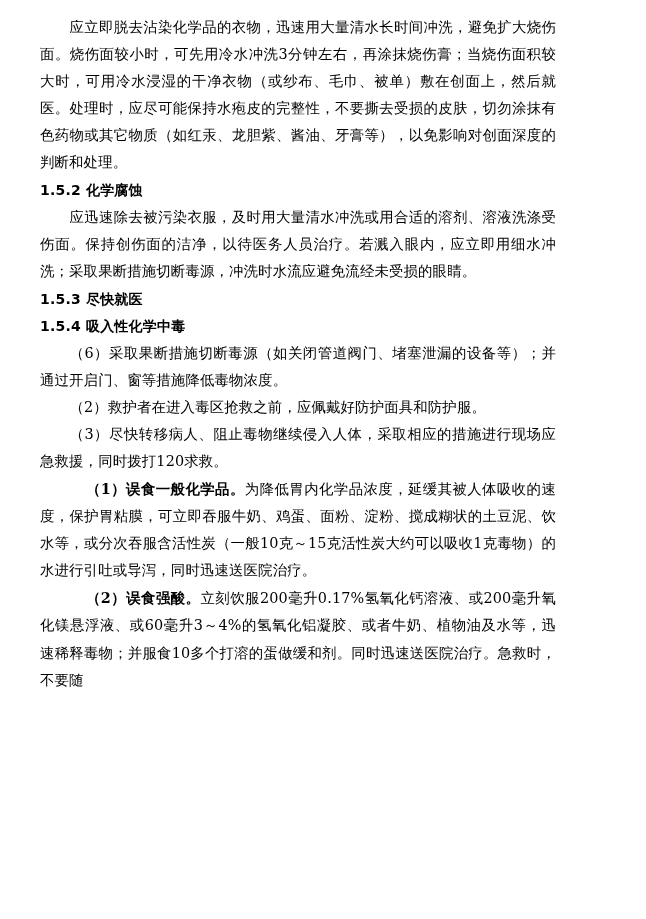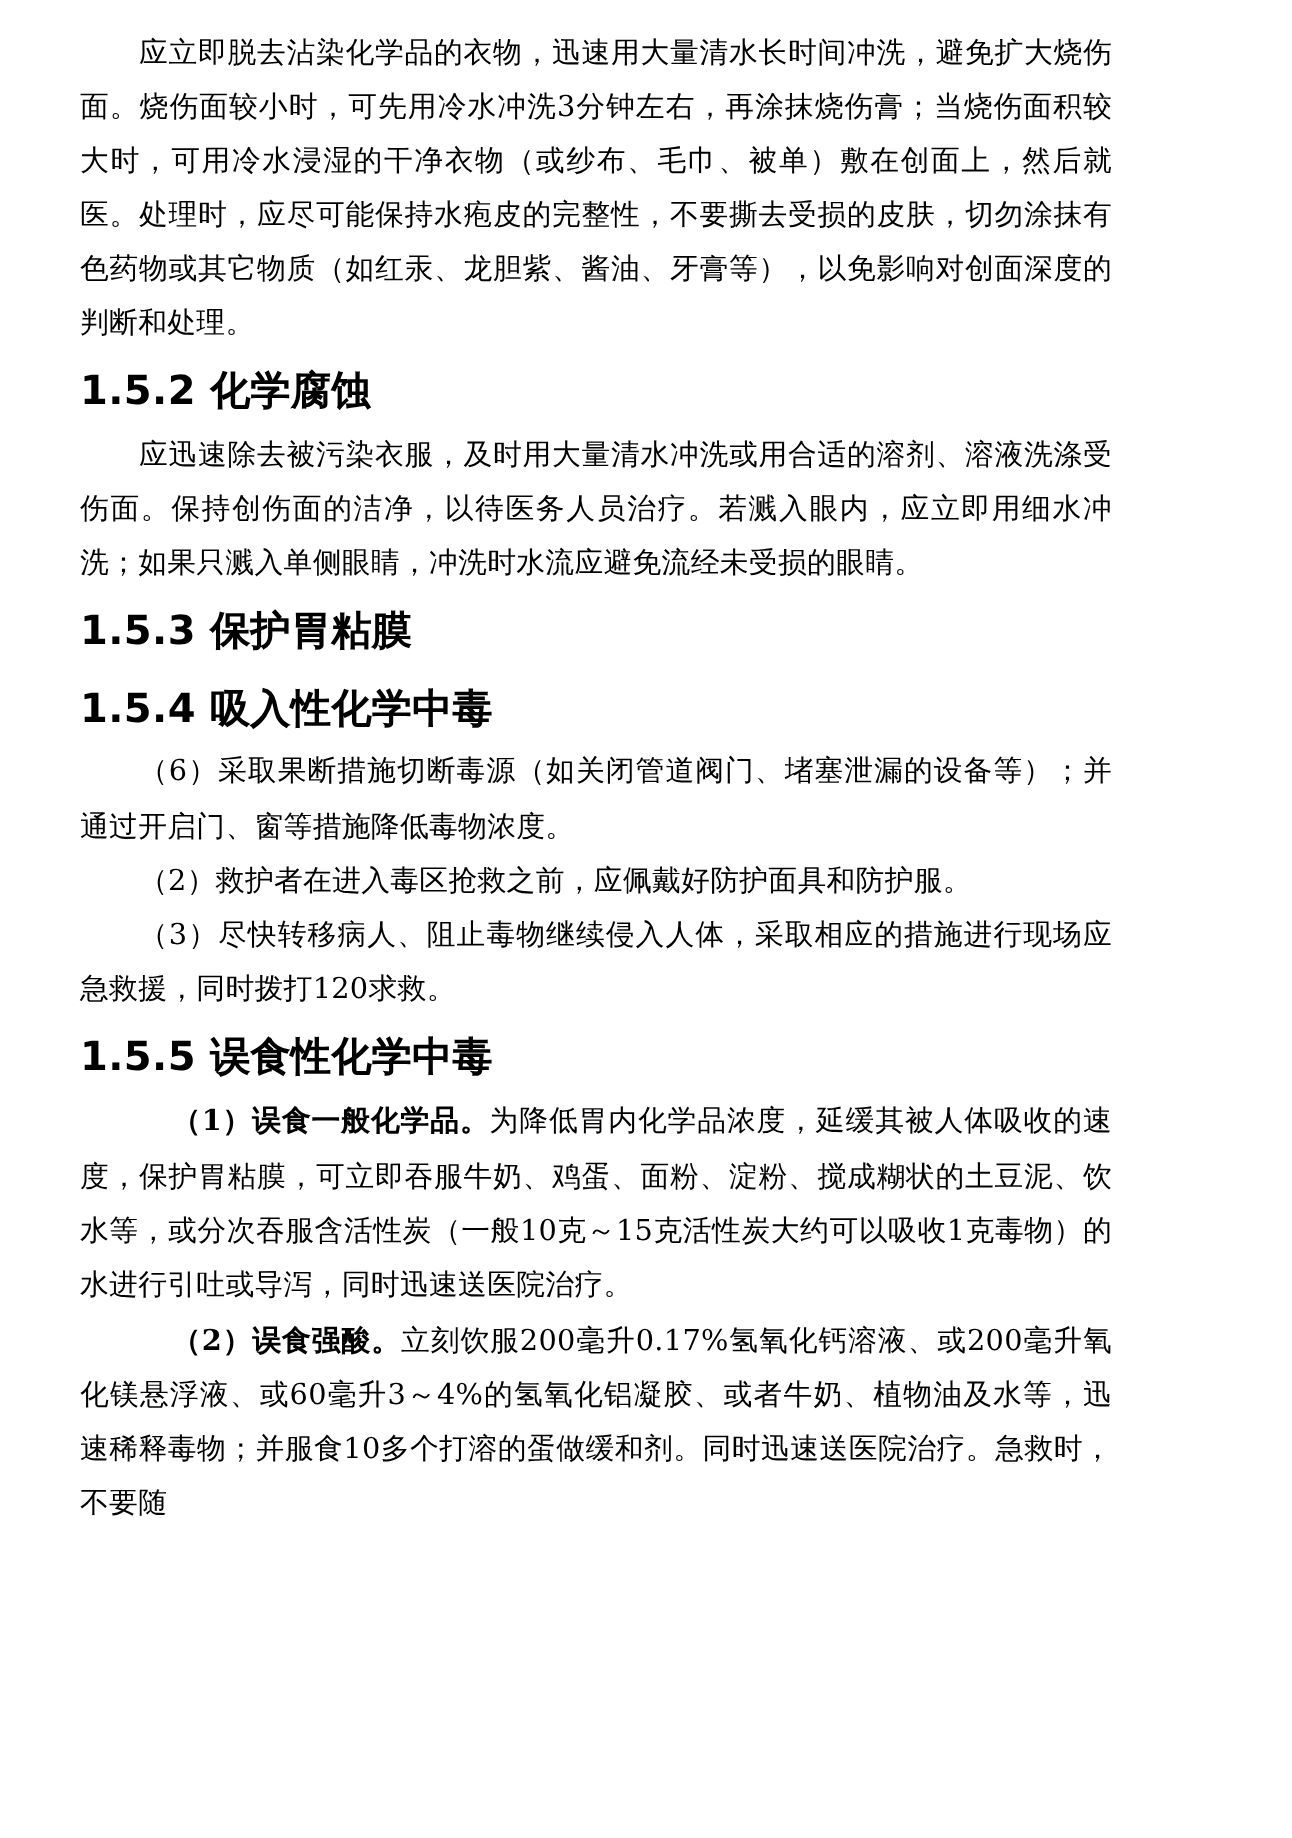--- a/index.html
+++ b/index.html
@@ -30,53 +30,52 @@
     letter-spacing: 0.15px;
   }
   .para.indent {
     text-indent: 2.05em;
   }
   .para.noindent {
     text-indent: 0;
   }
   .heading {
     font-family: "DejaVu Sans", "Liberation Sans", sans-serif;
-    font-size: 20px;
+    font-size: 14px;
     font-weight: bold;
     line-height: 1.88;
     margin: 1px 0 0 0;
     text-indent: 0;
     letter-spacing: 0.2px;
   }
   .bold {
     font-weight: bold;
     margin-left: 46px;
   }
 </style>
 </head>
 <body>
 
 <div class="page">
 
   <p class="para indent">应立即脱去沾染化学品的衣物，迅速用大量清水长时间冲洗，避免扩大烧伤面。烧伤面较小时，可先用冷水冲洗3分钟左右，再涂抹烧伤膏；当烧伤面积较大时，可用冷水浸湿的干净衣物（或纱布、毛巾、被单）敷在创面上，然后就医。处理时，应尽可能保持水疱皮的完整性，不要撕去受损的皮肤，切勿涂抹有色药物或其它物质（如红汞、龙胆紫、酱油、牙膏等），以免影响对创面深度的判断和处理。</p>
 
   <h3 class="heading">1.5.2 化学腐蚀</h3>
 
-  <p class="para indent">应迅速除去被污染衣服，及时用大量清水冲洗或用合适的溶剂、溶液洗涤受伤面。保持创伤面的洁净，以待医务人员治疗。若溅入眼内，应立即用细水冲洗；如果只溅入单侧眼睛，冲洗时水流应避免流经未受损的眼睛。</p>
+  <p class="para indent">应迅速除去被污染衣服，及时用大量清水冲洗或用合适的溶剂、溶液洗涤受伤面。保持创伤面的洁净，以待医务人员治疗。若溅入眼内，应立即用细水冲洗；采取果断措施切断毒源，冲洗时水流应避免流经未受损的眼睛。</p>
 
-  <h3 class="heading">1.5.3 保护胃粘膜</h3>
+  <h3 class="heading">1.5.3 尽快就医</h3>
 
 
   <h3 class="heading">1.5.4 吸入性化学中毒</h3>
 
   <p class="para indent">（6）采取果断措施切断毒源（如关闭管道阀门、堵塞泄漏的设备等）；并通过开启门、窗等措施降低毒物浓度。</p>
 
   <p class="para indent">（2）救护者在进入毒区抢救之前，应佩戴好防护面具和防护服。</p>
 
   <p class="para indent">（3）尽快转移病人、阻止毒物继续侵入人体，采取相应的措施进行现场应急救援，同时拨打120求救。</p>
 
-  <h3 class="heading">1.5.5 误食性化学中毒</h3>
 
   <p class="para noindent"><span class="bold">（1）误食一般化学品。</span><span>为降低胃内化学品浓度，延缓其被人体吸收的速度，保护胃粘膜，可立即吞服牛奶、鸡蛋、面粉、淀粉、搅成糊状的土豆泥、饮水等，或分次吞服含活性炭（一般10克～15克活性炭大约可以吸收1克毒物）的水进行引吐或导泻，同时迅速送医院治疗。</span></p>
 
   <p class="para noindent"><span class="bold">（2）误食强酸。</span><span>立刻饮服200毫升0.17%氢氧化钙溶液、或200毫升氧化镁悬浮液、或60毫升3～4%的氢氧化铝凝胶、或者牛奶、植物油及水等，迅速稀释毒物；并服食10多个打溶的蛋做缓和剂。同时迅速送医院治疗。急救时，不要随</span></p>
 
 </div>
 
 </body></html>

